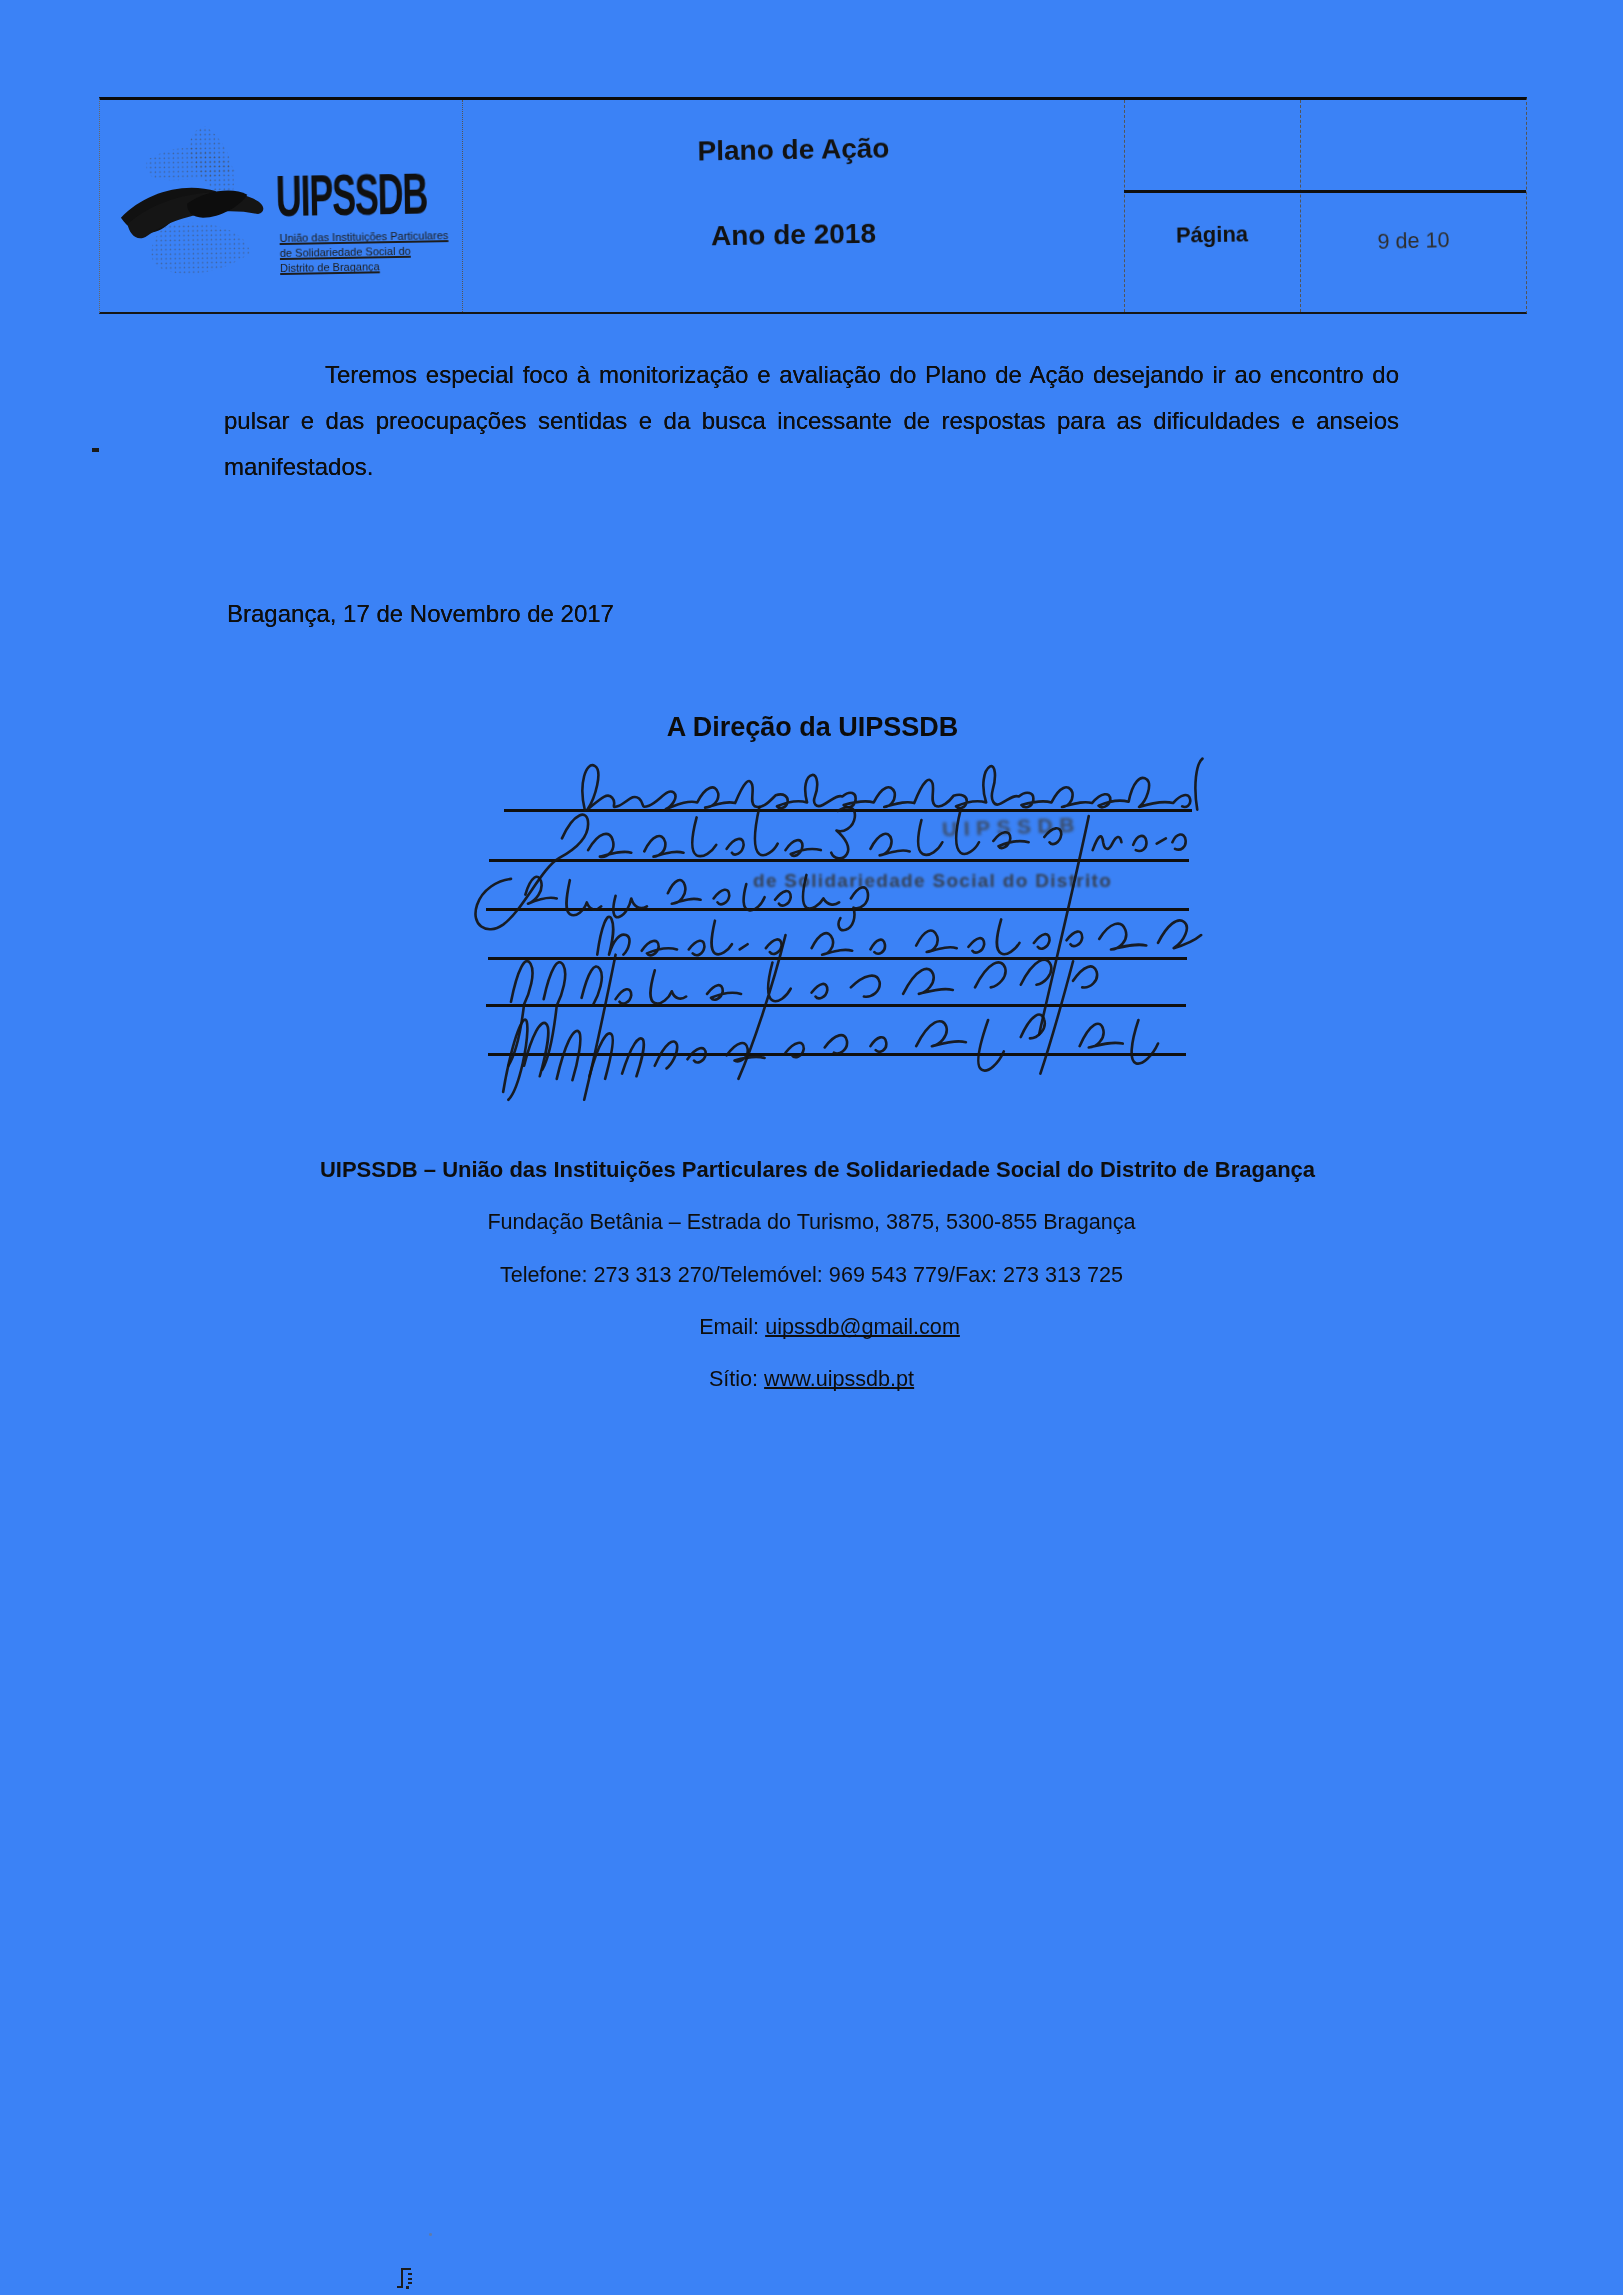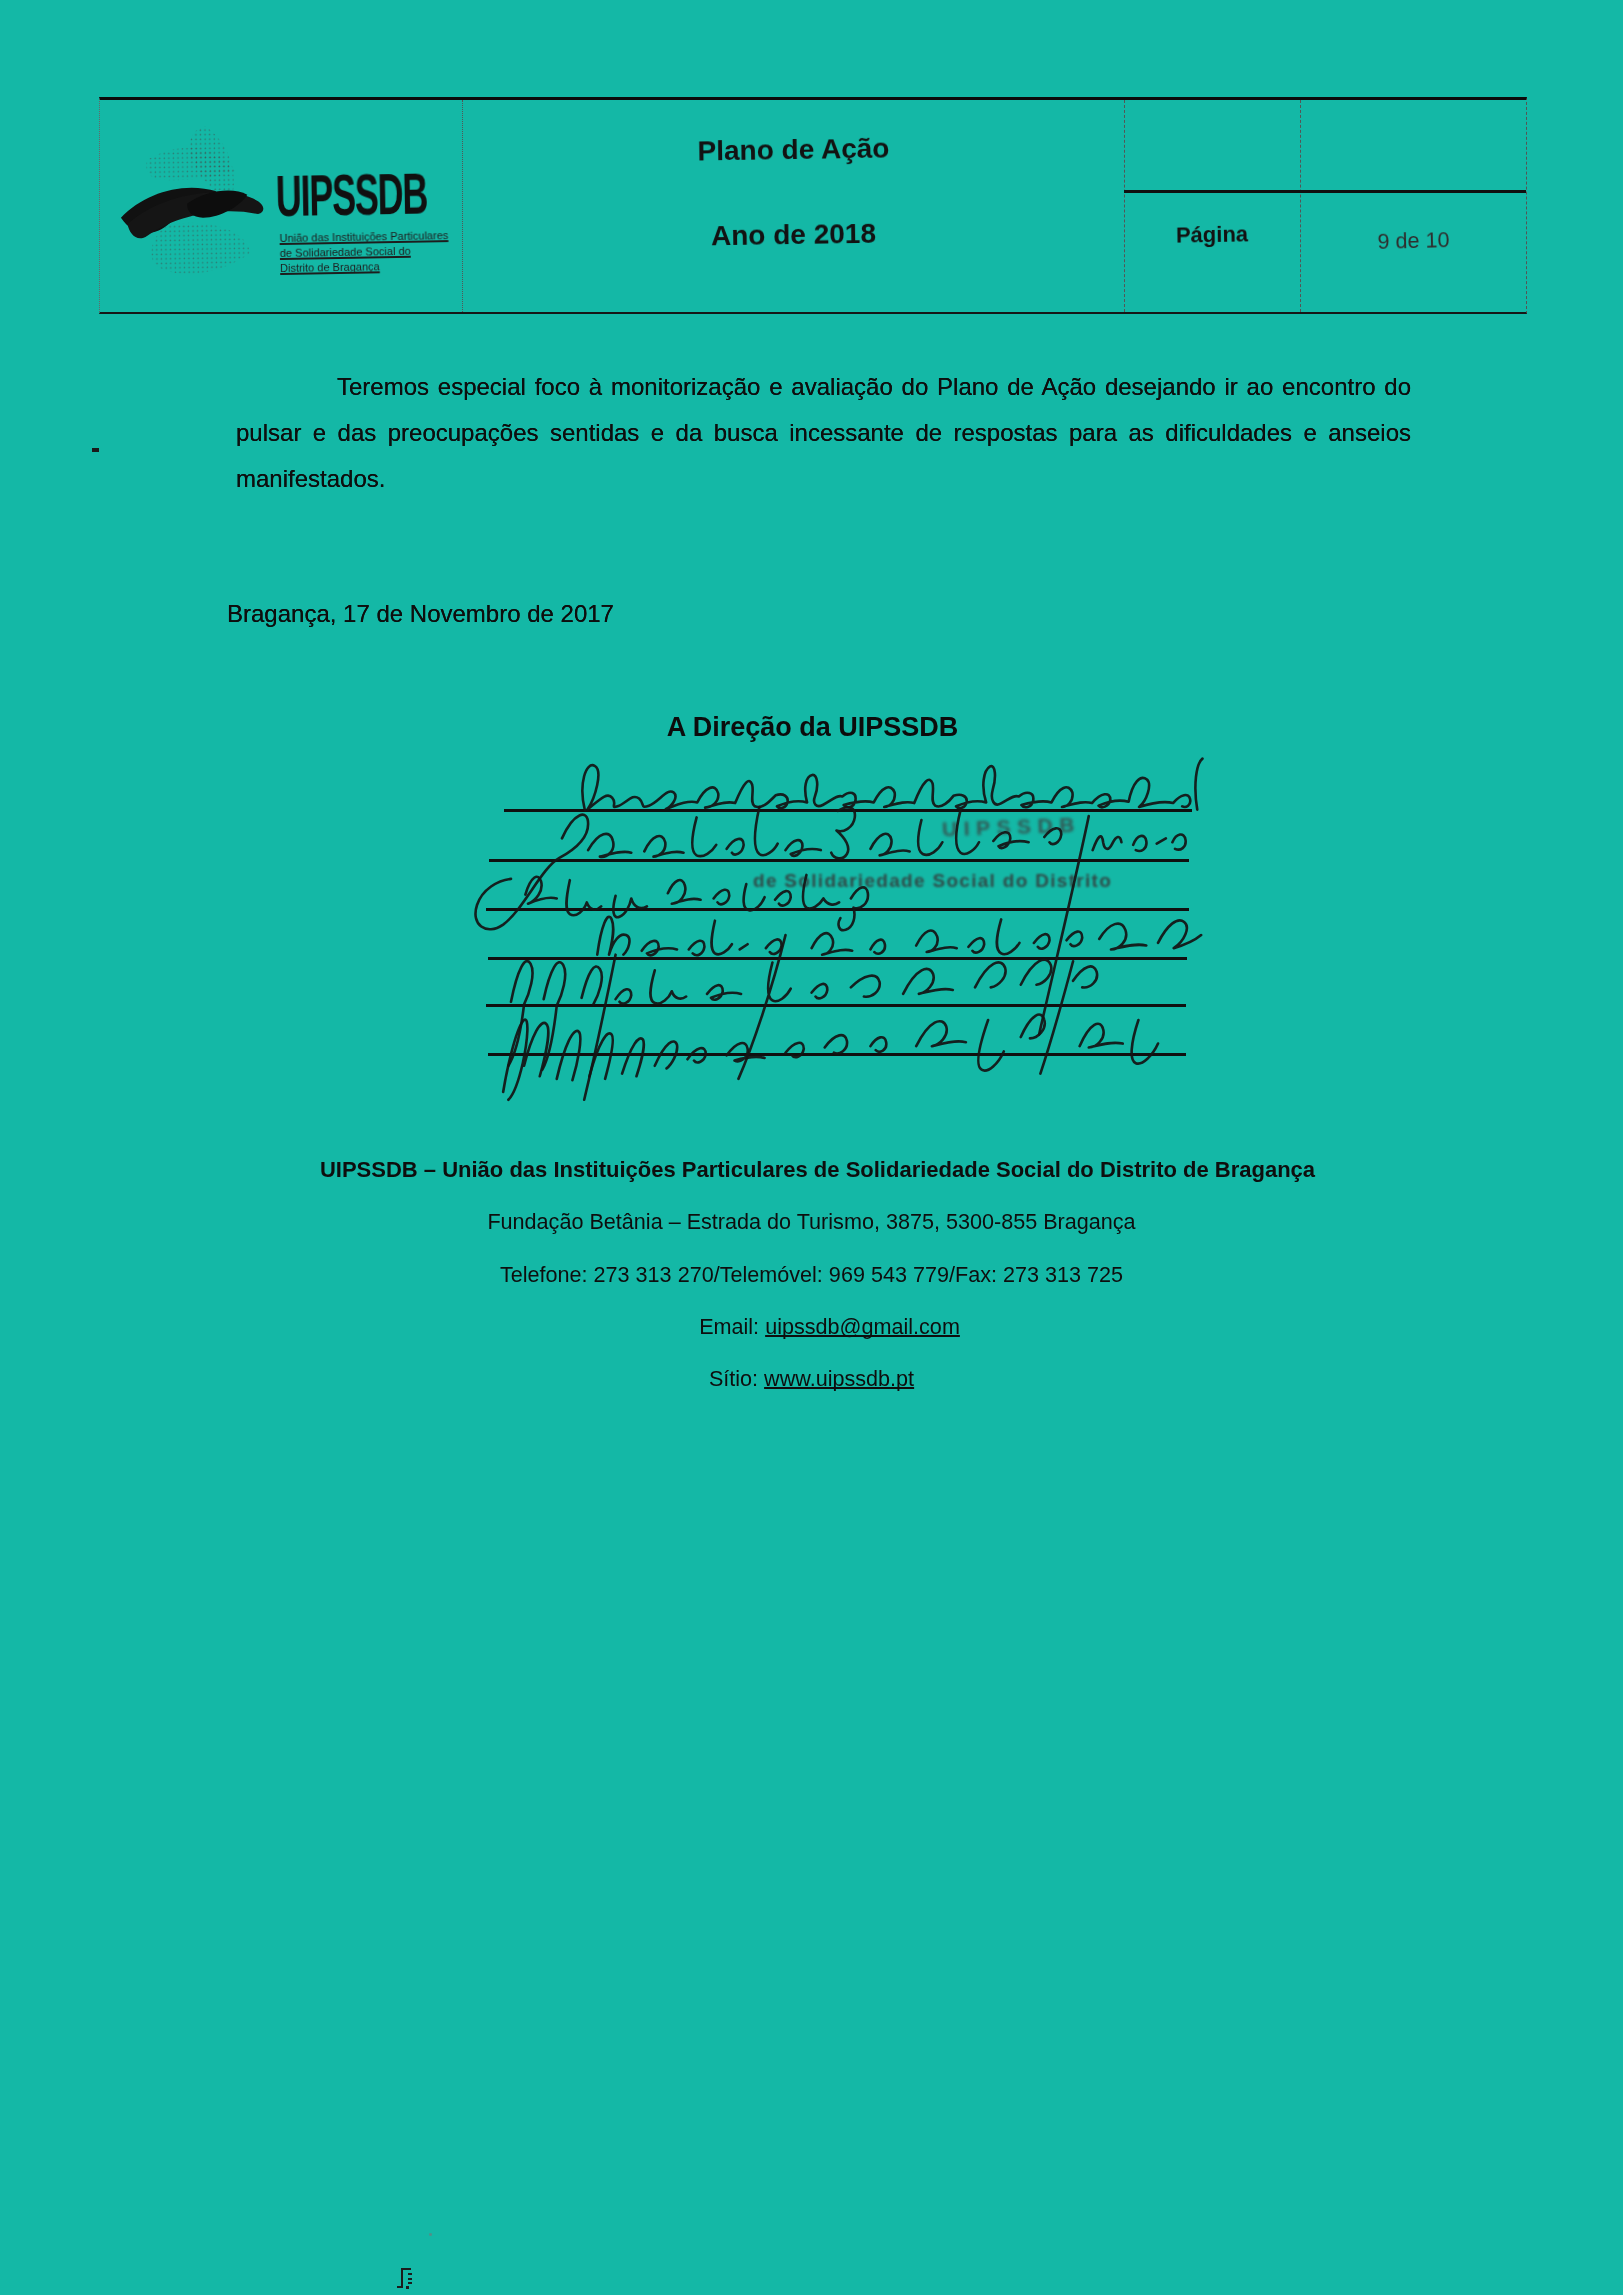--- a/index.html
+++ b/index.html
@@ -1,19 +1,19 @@
 <!DOCTYPE html>
 <html style="font-size:10.5px"><head>
 <meta charset="utf-8">
 <style>
   html,body{margin:0;padding:0;background:#ffffff;}
   .page{
     position:relative;
     width:1623px;height:2295px;
-    background:#14b8a6;
+    background:#3b82f6;
     font-family:"Liberation Sans", sans-serif;
     color:#121212;
     overflow:hidden;
   }
   
   .hdr-table{
     position:absolute;left:99px;top:97px;width:1428px;height:217px;
     border-top:3.9px solid #0b0b0b;
     border-bottom:2.6px solid #161616;
     border-left:1.3px dotted #666;
@@ -57,21 +57,21 @@
     font-size:22px;font-weight:700;transform:rotate(-1deg);filter:blur(0.2px);
   }
   .pagina-value{
     position:absolute;left:0;width:100%;top:128px;text-align:center;
     font-size:21.6px;font-weight:400;color:#2e2e2e;transform:rotate(-1.5deg);filter:blur(0.5px);
   }
   
   .body-par{
     position:absolute;left:224px;top:352px;width:1175px;
     font-size:24px;line-height:46px;text-align:justify;text-indent:101px;
-    color:#0e0e0e;text-shadow:0 0 0.5px #0e0e0e;margin:12px;filter:blur(0.1px);
+    color:#0e0e0e;text-shadow:0 0 0.5px #0e0e0e;margin:0;filter:blur(0.1px);
   }
   .date-line{
     position:absolute;left:227px;top:600px;
     font-size:24px;color:#0e0e0e;text-shadow:0 0 0.5px #0e0e0e;filter:blur(0.1px);
   }
   .dir-heading{
     position:absolute;left:662px;top:712px;width:301px;text-align:center;
     font-size:27px;font-weight:700;color:#0c0c0c;filter:blur(0.2px);
   }
   

